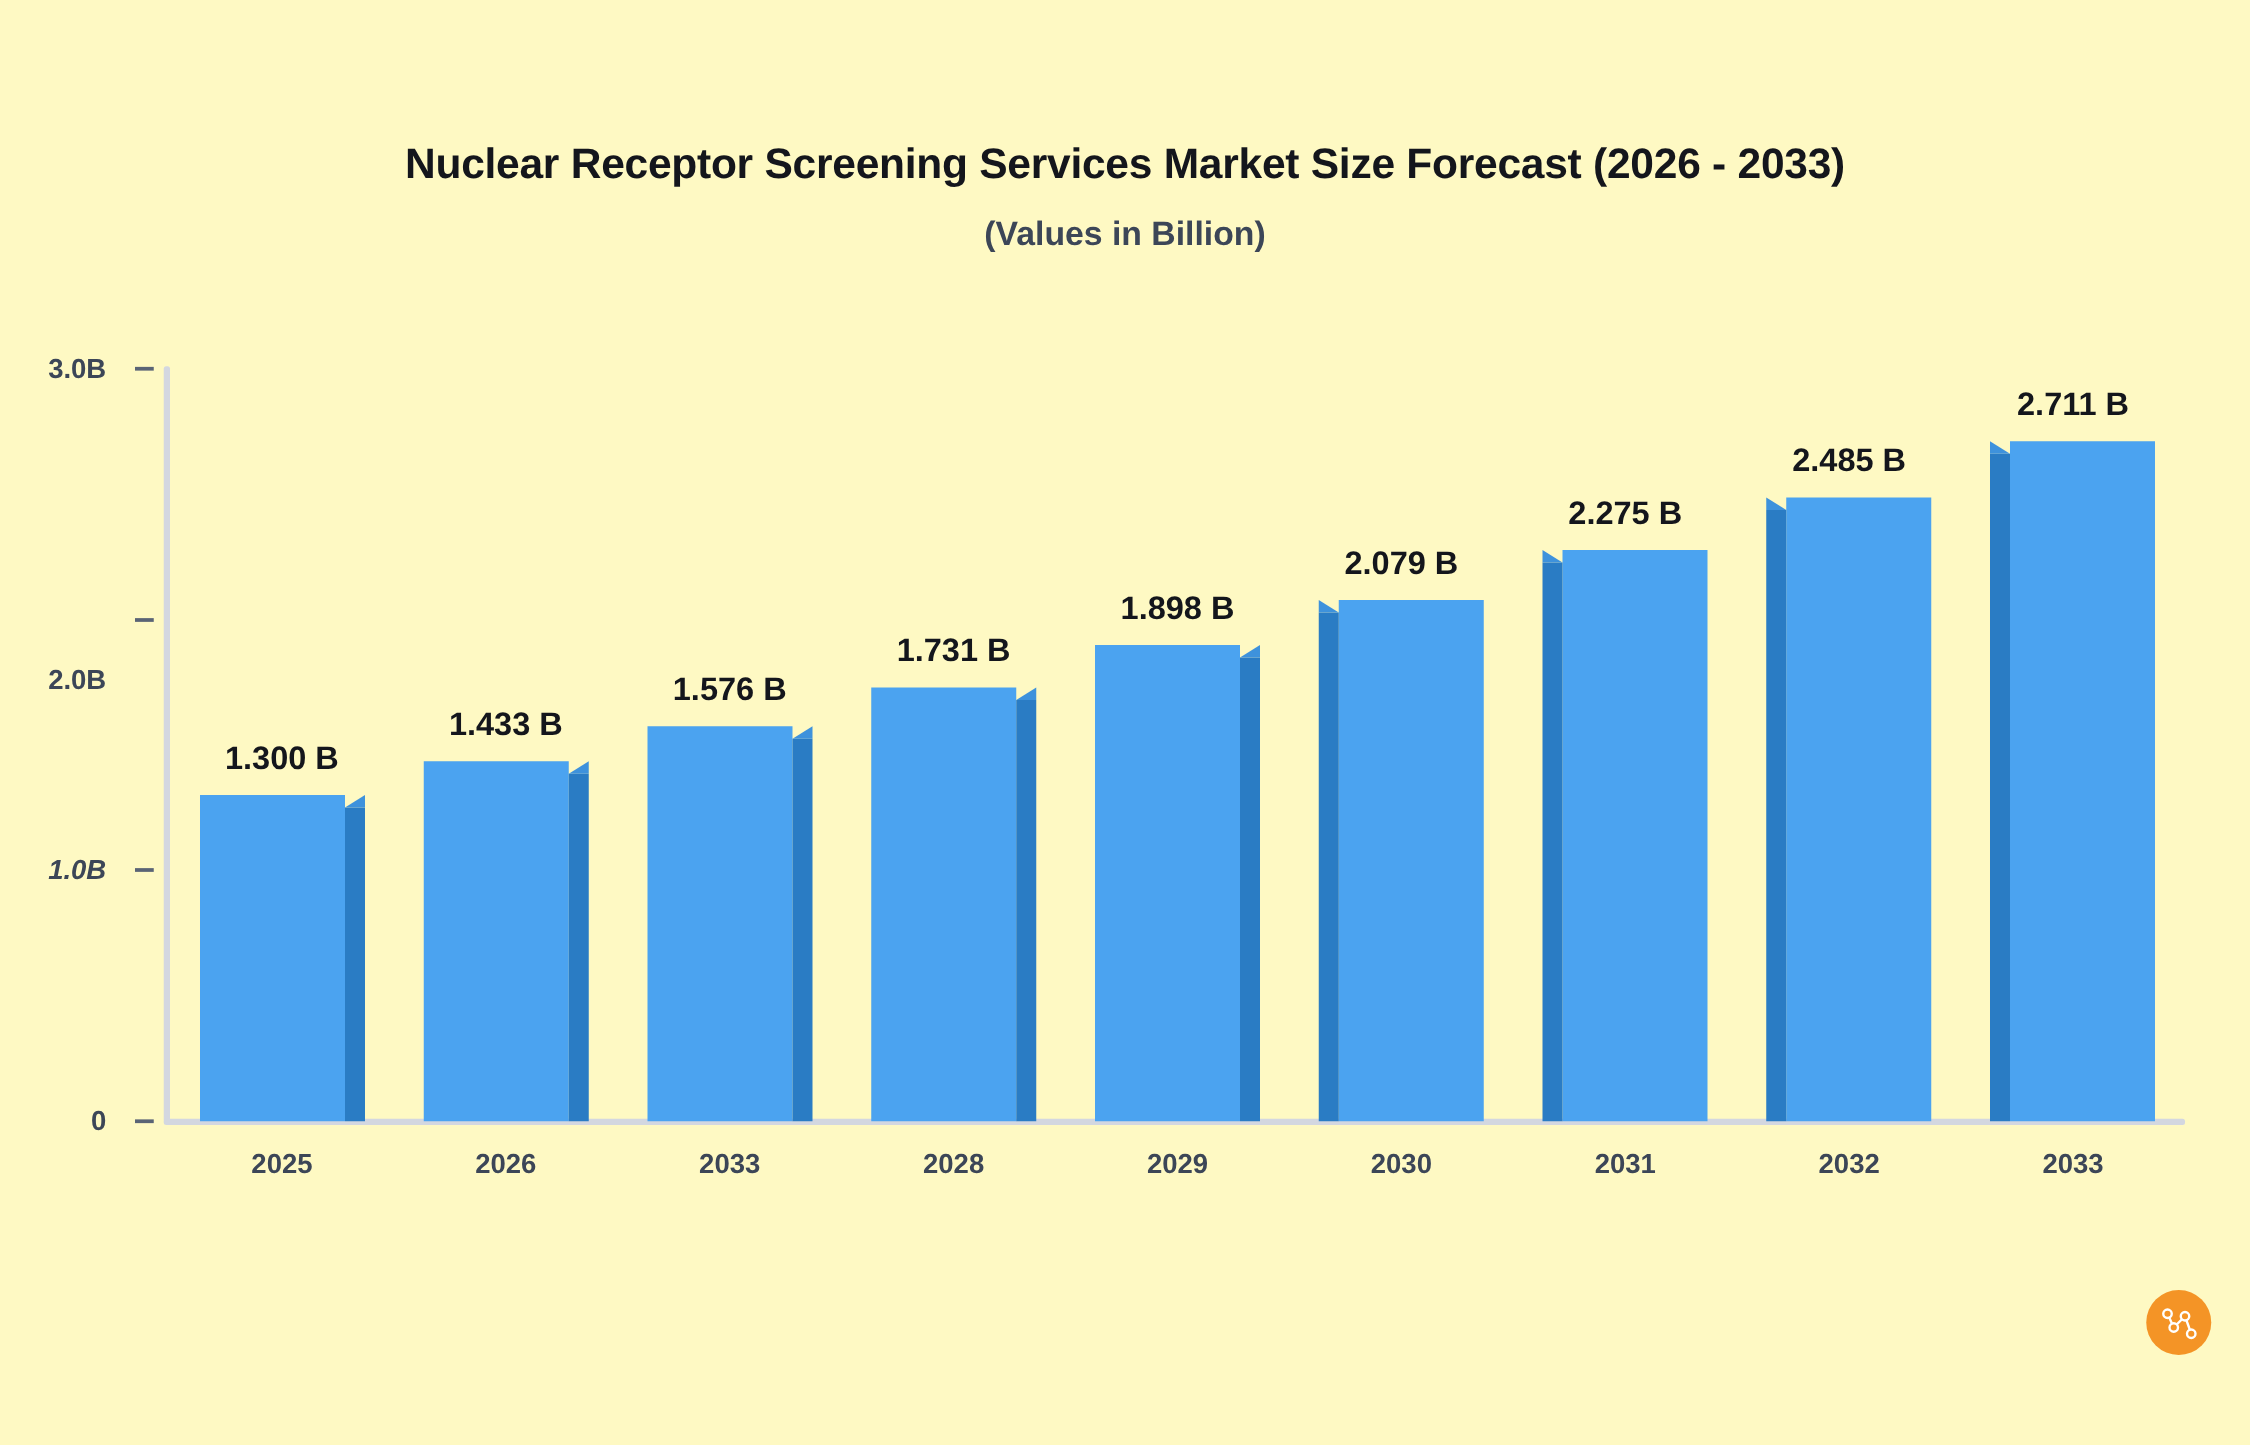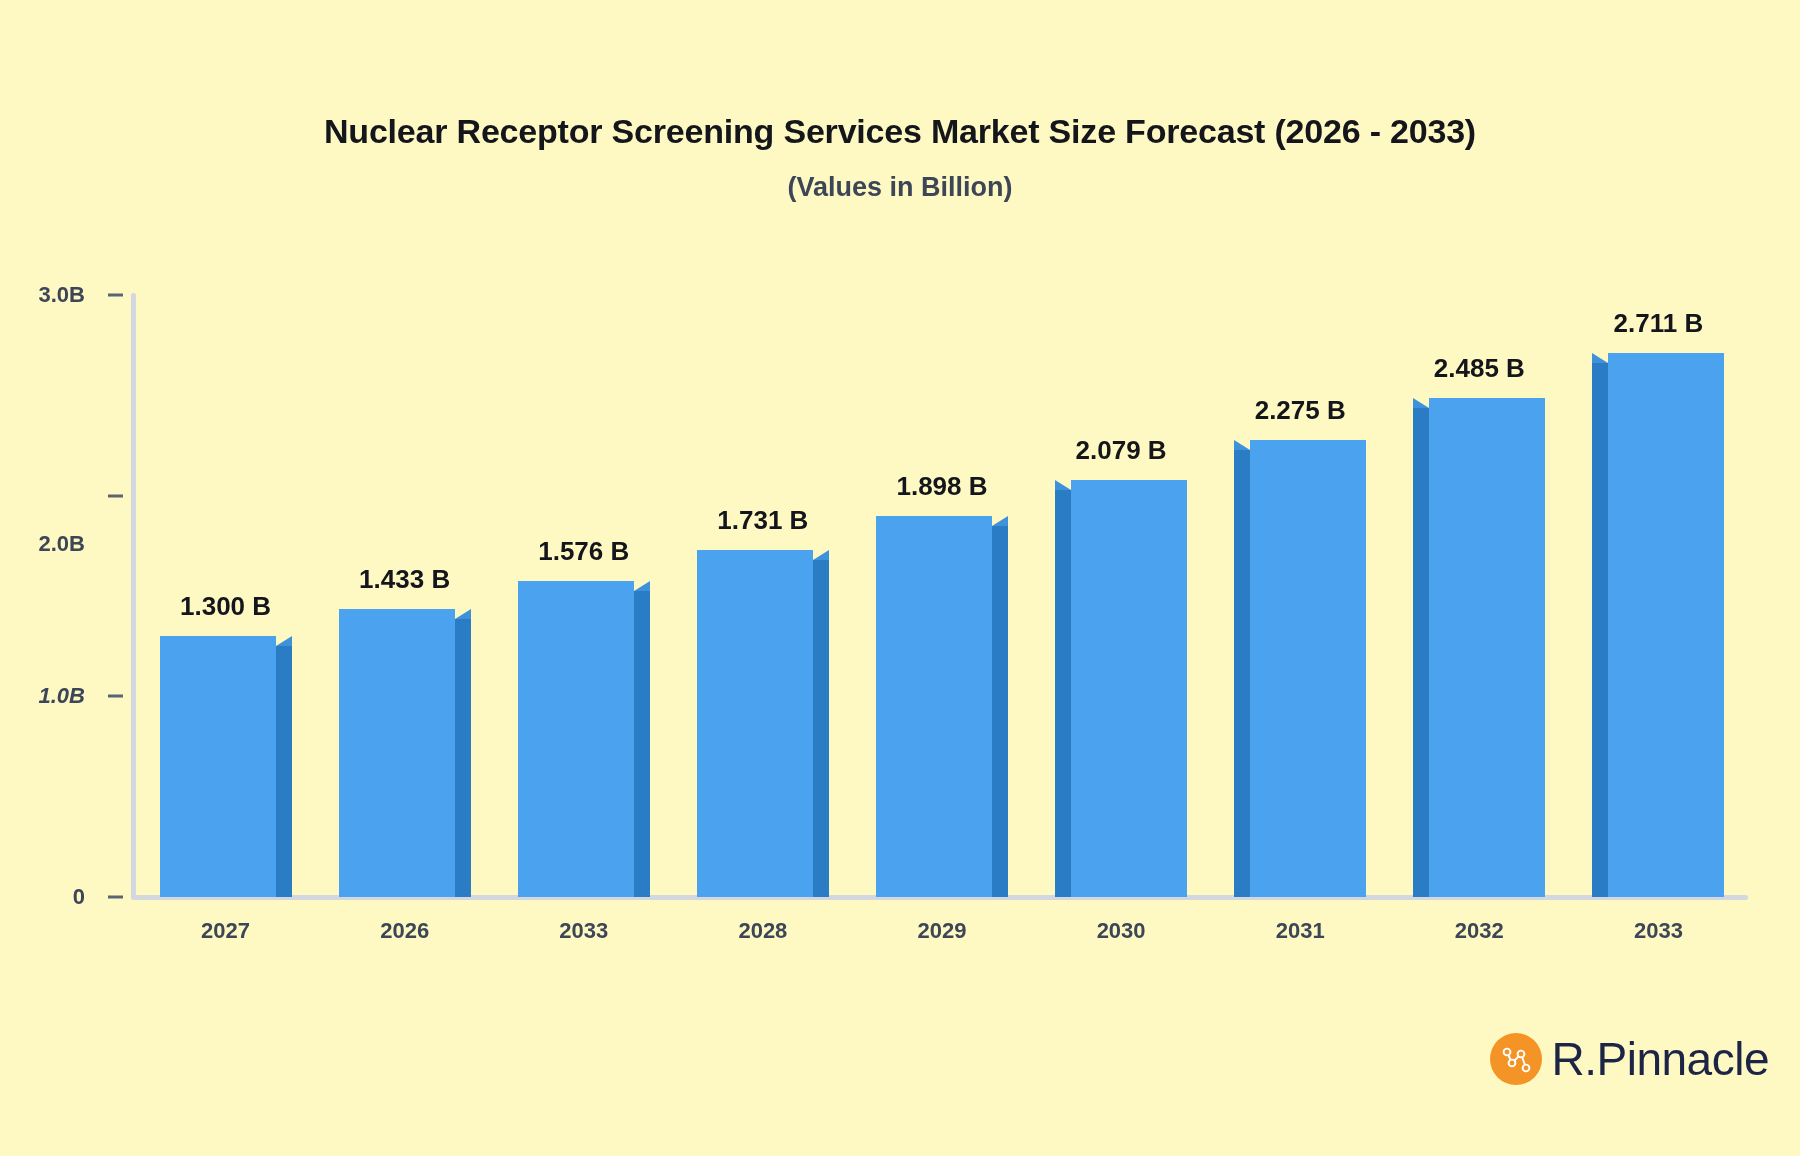--- a/index.html
+++ b/index.html
@@ -236,21 +236,21 @@
           <div class="bar-label">2.485 B</div>
         </div>
         <div class="bar-group" style="left: 1592.44px; width: 132px; height: 544.007px;">
           <div class="bar-front" style="width: 116px; height: 544.007px; left: 16px;"></div>
           <div class="bar-side" style="height: 534.007px; width: 16px; left: 0px;"></div>
           <div style="position: absolute; bottom: 534.007px; left: 0px; width: 0px; height: 0px; border-bottom: 10px solid rgb(62, 146, 220); border-right: 16px solid transparent;"></div>
           <div class="bar-label">2.711 B</div>
         </div>
       </div>
     <div id="xlabels">
-        <div class="x-label" style="left: 136px; width: 179.111px;">2027</div>
+        <div class="x-label" style="left: 136px; width: 179.111px;">2025</div>
         <div class="x-label" style="left: 315.111px; width: 179.111px;">2026</div>
         <div class="x-label" style="left: 494.222px; width: 179.111px;">2033</div>
         <div class="x-label" style="left: 673.333px; width: 179.111px;">2028</div>
         <div class="x-label" style="left: 852.444px; width: 179.111px;">2029</div>
         <div class="x-label" style="left: 1031.56px; width: 179.111px;">2030</div>
         <div class="x-label" style="left: 1210.67px; width: 179.111px;">2031</div>
         <div class="x-label" style="left: 1389.78px; width: 179.111px; text-align: center;">2032</div>
         <div class="x-label" style="left: 1568.89px; width: 179.111px;">2033</div>
       </div>
 
@@ -259,16 +259,15 @@
   <div class="logo">
     <div class="logo-mark">
       <svg width="40" height="40" viewBox="0 0 40 40" aria-hidden="true">
         <polyline points="11,13 16,24 25,15 30,29" fill="none" stroke="#ffffff" stroke-width="1.9"></polyline>
         <circle cx="11" cy="13" r="3.4" fill="#f49426" stroke="#ffffff" stroke-width="1.9"></circle>
         <circle cx="16" cy="24" r="3.4" fill="#f49426" stroke="#ffffff" stroke-width="1.9"></circle>
         <circle cx="25" cy="15" r="3.4" fill="#f49426" stroke="#ffffff" stroke-width="1.9"></circle>
         <circle cx="30" cy="29" r="3.4" fill="#f49426" stroke="#ffffff" stroke-width="1.9"></circle>
       </svg>
     </div>
-    <div class="logo-text">R.Pinnacle</div>
   </div>
 
 </div>
 
 </body></html>

